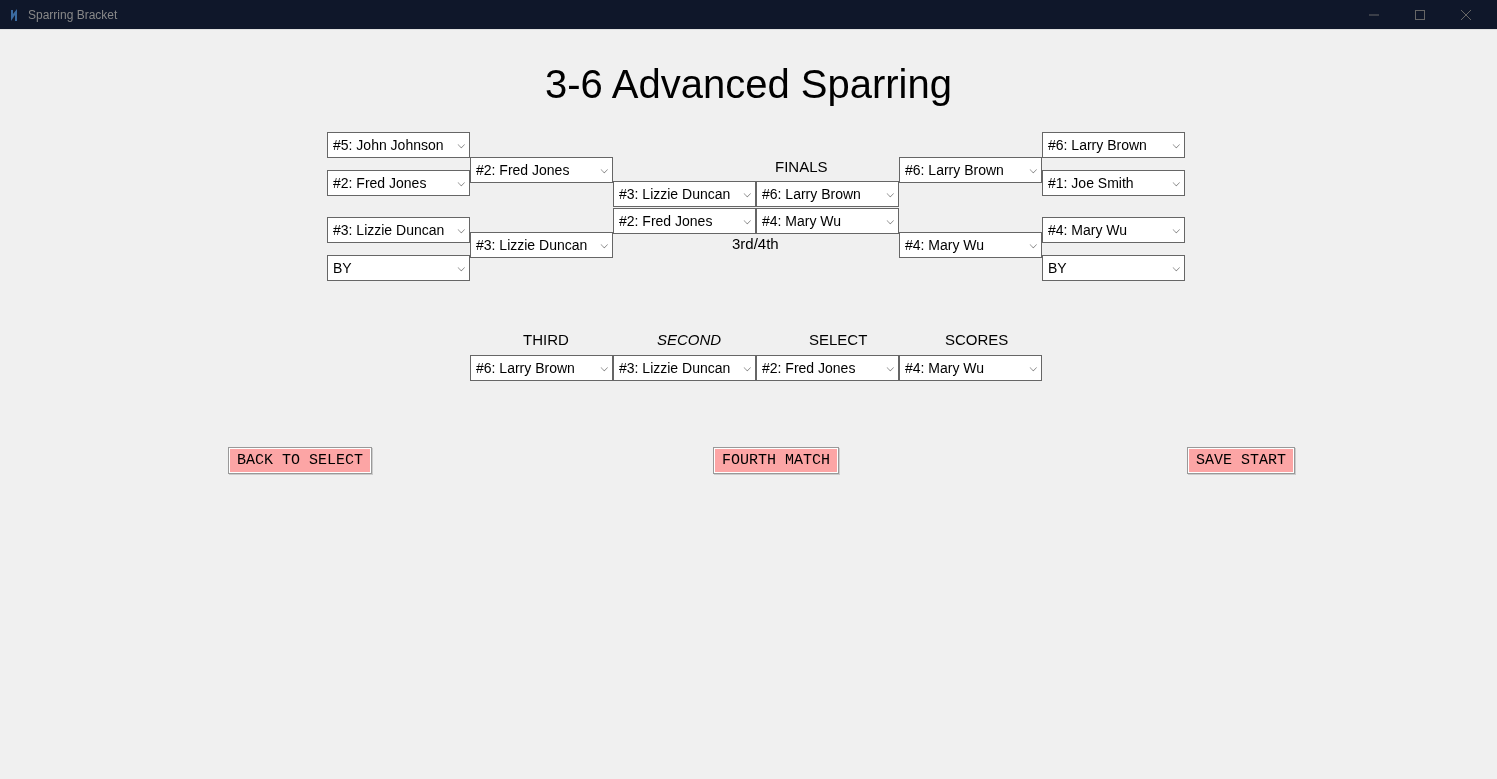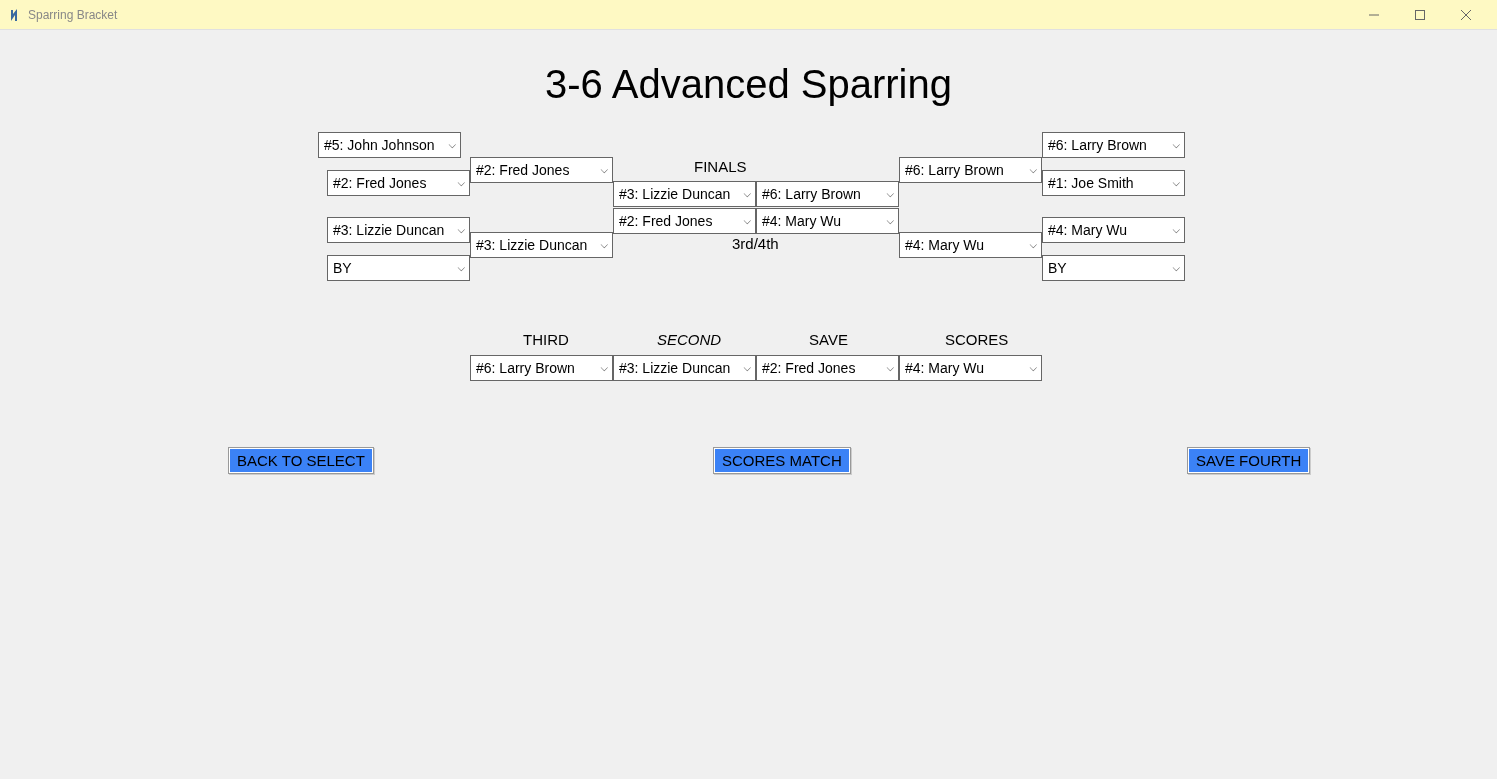--- a/index.html
+++ b/index.html
@@ -8,21 +8,21 @@
       padding: 0;
     }
     body {
       font-family: "Segoe UI", Tahoma, sans-serif;
       background: #f0f0f0;
       width: 1497px;
       height: 779px;
       overflow: hidden;
     }
     .titlebar {
-      background: #fef9c3;
+      background: #0f172a;
       height: 30px;
       display: flex;
       align-items: center;
       padding: 0 8px;
       border-bottom: 1px solid #e0e0e0;
     }
     .tk-icon {
       width: 14px;
       height: 14px;
       margin-right: 6px;
@@ -91,26 +91,26 @@
       color: #555;
       pointer-events:none;
     }
     .label {
       position: absolute;
       font-size: 15px;
       text-align: center;
     }
     .btn {
       position: absolute;
-      background: #3b82f6;
+      background: #fca5a5;
       border: 1px solid #999;
       box-shadow: 1px 1px 0 rgba(0,0,0,0.15), inset 0 0 0 1px #fff;
       padding: 4px 8px;
       font-size: 15px;
-      font-family: Liberation Sans, sans-serif;
+      font-family: Liberation Mono, monospace;
       cursor: pointer;
     }
   </style>
 </head>
 <body>
 
 <div class="titlebar">
   <span class="tk-icon">
     <svg width="14" height="14" viewBox="0 0 14 14">
       <path d="M3 13 L3 2 L5 2 L5 6 L9 1 L9 13 L7 13 L7 7 L3 13 Z" fill="#3a6aa0"></path>
@@ -134,21 +134,21 @@
           <line x1="10" y1="0" x2="0" y2="10" stroke="#666" stroke-width="1"></line>
         </svg>
     </div>
   </div>
 </div>
 
 <div class="content">
 
   <div class="page-title">3-6 Advanced Sparring</div>
 
-  <div class="combo" style="left:318px; top:102px;">
+  <div class="combo" style="left:327px; top:102px;">
       <input value="#5: John Johnson" style="">
       <span class="arrow">⌵</span>
     </div>
   <div class="combo" style="left:327px; top:140px;">
       <input value="#2: Fred Jones" style="">
       <span class="arrow">⌵</span>
     </div>
   <div class="combo" style="left:327px; top:187px;">
       <input value="#3: Lizzie Duncan" style="">
       <span class="arrow">⌵</span>
@@ -160,21 +160,21 @@
 
   <div class="combo" style="left:470px; top:127px;">
       <input value="#2: Fred Jones" style="">
       <span class="arrow">⌵</span>
     </div>
   <div class="combo" style="left:470px; top:202px;">
       <input value="#3: Lizzie Duncan" style="">
       <span class="arrow">⌵</span>
     </div>
 
-  <div class="label" style="left:694px; top:128px;">FINALS</div>
+  <div class="label" style="left:775px; top:128px;">FINALS</div>
 
   <div class="combo" style="left:613px; top:151px;">
       <input value="#3: Lizzie Duncan" style="">
       <span class="arrow">⌵</span>
     </div>
   <div class="combo" style="left:756px; top:151px;">
       <input value="#6: Larry Brown" style="">
       <span class="arrow">⌵</span>
     </div>
 
@@ -209,37 +209,37 @@
       <input value="#4: Mary Wu" style="">
       <span class="arrow">⌵</span>
     </div>
   <div class="combo" style="left:1042px; top:225px;">
       <input value="BY" style="">
       <span class="arrow">⌵</span>
     </div>
 
   <div class="label" style="left:523px; top:301px;">THIRD</div>
   <div class="label" style="left:657px; top:301px;font-style:italic;">SECOND</div>
-  <div class="label" style="left:809px; top:301px;">SAVE</div>
+  <div class="label" style="left:809px; top:301px;">SELECT</div>
   <div class="label" style="left:945px; top:301px;">SCORES</div>
 
   <div class="combo" style="left:470px; top:325px;">
       <input value="#6: Larry Brown" style="">
       <span class="arrow">⌵</span>
     </div>
   <div class="combo" style="left:613px; top:325px;">
       <input value="#3: Lizzie Duncan" style="">
       <span class="arrow">⌵</span>
     </div>
   <div class="combo" style="left:756px; top:325px;">
       <input value="#2: Fred Jones" style="">
       <span class="arrow">⌵</span>
     </div>
   <div class="combo" style="left:899px; top:325px;">
       <input value="#4: Mary Wu" style="">
       <span class="arrow">⌵</span>
     </div>
 
   <button class="btn" style="left:228px; top:417px;">BACK TO SELECT</button>
-  <button class="btn" style="left:713px; top:417px;">SCORES MATCH</button>
-  <button class="btn" style="left:1187px; top:417px;">SAVE FOURTH</button>
+  <button class="btn" style="left:713px; top:417px;">FOURTH MATCH</button>
+  <button class="btn" style="left:1187px; top:417px;">SAVE START</button>
 
 </div>
 
 </body></html>

